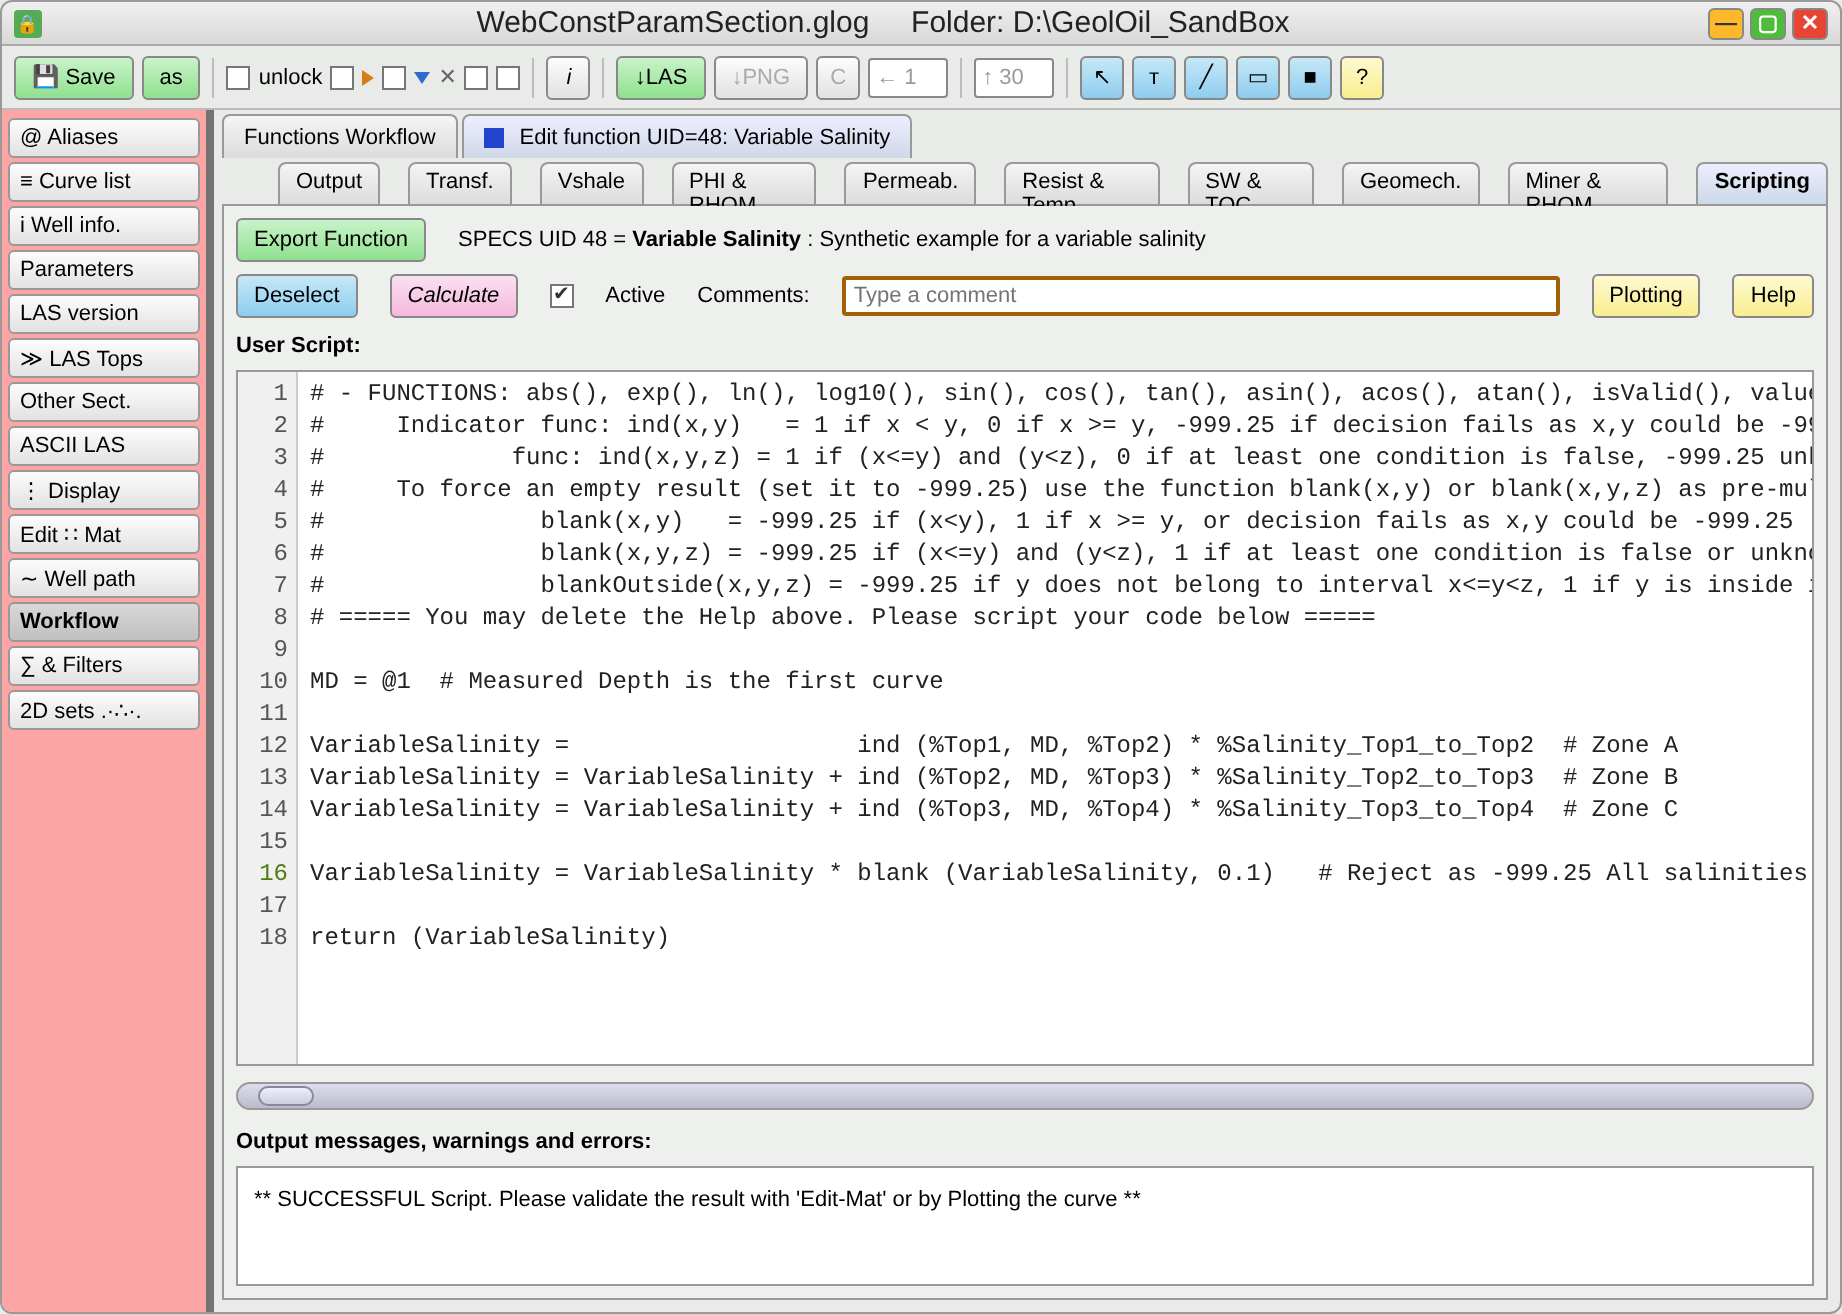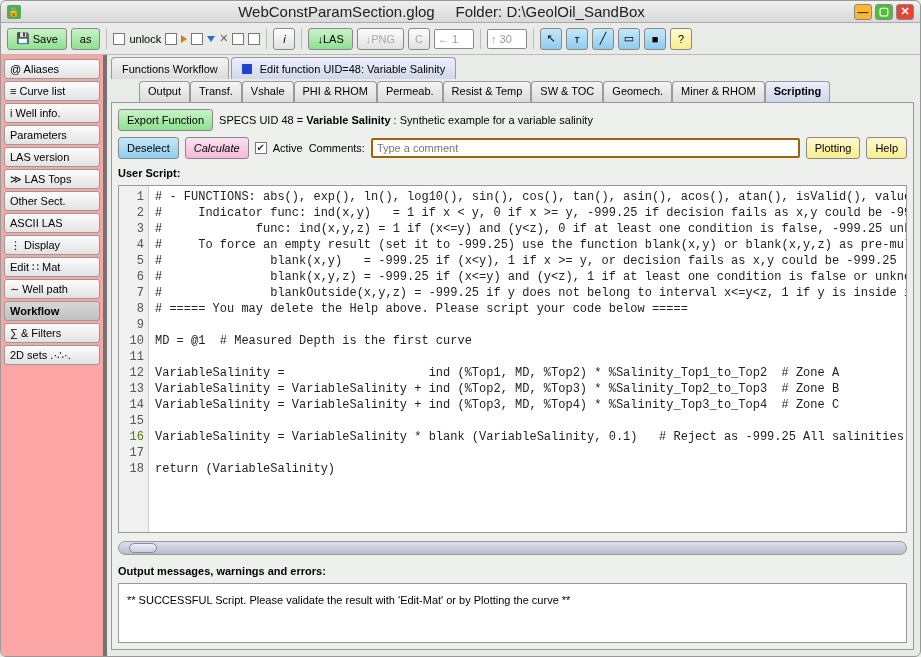--- a/index.html
+++ b/index.html
@@ -21,25 +21,25 @@
 .chk.on::after{content:"✔";font-size:10px;line-height:10px;color:#333;display:block;text-align:center;}
 .sep { width:1px;height:20px;background:#bbb;margin:0 2px;}
 .main { display: flex; height: calc(100% - 54px); }
 .sidebar { width: 106px; background: #fca5a5; border-right: 4px solid #737373; padding: 4px 3px; display:flex;flex-direction:column;gap:2px;}
 .sidebtn { height: 20px; border: 1px solid #999; border-radius: 3px; background: linear-gradient(#fcfcfc,#e2e2e2); font-size: 11px; padding: 0 5px; display:flex;align-items:center;cursor:pointer;}
 .sidebtn.active { background: linear-gradient(#d8d8d8,#c0c0c0); font-weight:bold;}
 .content { flex: 1; display: flex; flex-direction: column; padding: 2px 6px 6px 4px; overflow:hidden;}
 .tabs { display: flex; gap: 2px; height: 22px; }
 .tab { padding: 3px 10px; border: 1px solid #999; border-bottom: none; border-radius: 4px 4px 0 0; background: linear-gradient(#f4f4f4,#dcdcdc); font-size: 11px; cursor:pointer;display:flex;align-items:center;gap:4px;}
 .tab.active { background: linear-gradient(#eef,#d0d8e8); }
-.subtabs { display: flex; gap: 0; height: 22px; margin-top: 2px; border-bottom:1px solid #999;padding-left:28px;}
+.subtabs { display: flex; gap: 14px; height: 22px; margin-top: 2px; border-bottom:1px solid #999;padding-left:28px;}
 .subtab { padding: 3px 8px; border: 1px solid #999; border-bottom:none;border-radius: 4px 4px 0 0; background: linear-gradient(#f4f4f4,#dcdcdc); font-size: 11px; cursor:pointer;}
 .subtab.active { background: linear-gradient(#eef,#ccd8e8); font-weight:bold;}
 .panel { flex: 1; border: 1px solid #999; border-top:none; background: #eef0ee; padding: 6px; display:flex;flex-direction:column;gap:6px;overflow:hidden;}
-.row { display: flex; align-items: center; gap: 6px; flex-wrap:wrap;}
+.row { display: flex; align-items: center; gap: 16px; flex-wrap:wrap;}
 .label { font-size: 11px; }
 .spec-line { font-size:11px;}
 .input-text { flex:1; height:20px; border:2px solid #a16207;border-radius:2px;padding:0 4px;font-size:11px;background:#fff;}
 .section-label { font-weight: bold; font-size: 11px; margin-top:2px;}
 .editor { flex:1; border: 1px solid #999; background: #fff; display:flex;overflow:hidden;min-height:200px;}
 .gutter { width: 30px; background: #f0f0f0; border-right: 1px solid #ccc; padding: 3px 4px 3px 0; text-align: right; font-family: "Courier New", monospace; font-size: 12px; color: #555; line-height:16px;}
 .gutter .err { color: #4d7c0f; }
 .code { flex:1; padding: 3px 6px; font-family: "Courier New", monospace; font-size: 12px; color: #222; line-height:16px; white-space: pre; overflow:hidden;}
 .scroll-h { height: 14px; border: 1px solid #999; border-radius: 7px; background: linear-gradient(#dde,#bbc); margin-top:2px;position:relative;}
 .scroll-h .thumb { position:absolute;left:10px;top:1px;height:10px;width:28px;background:linear-gradient(#eef,#ccd);border:1px solid #889;border-radius:6px;}

